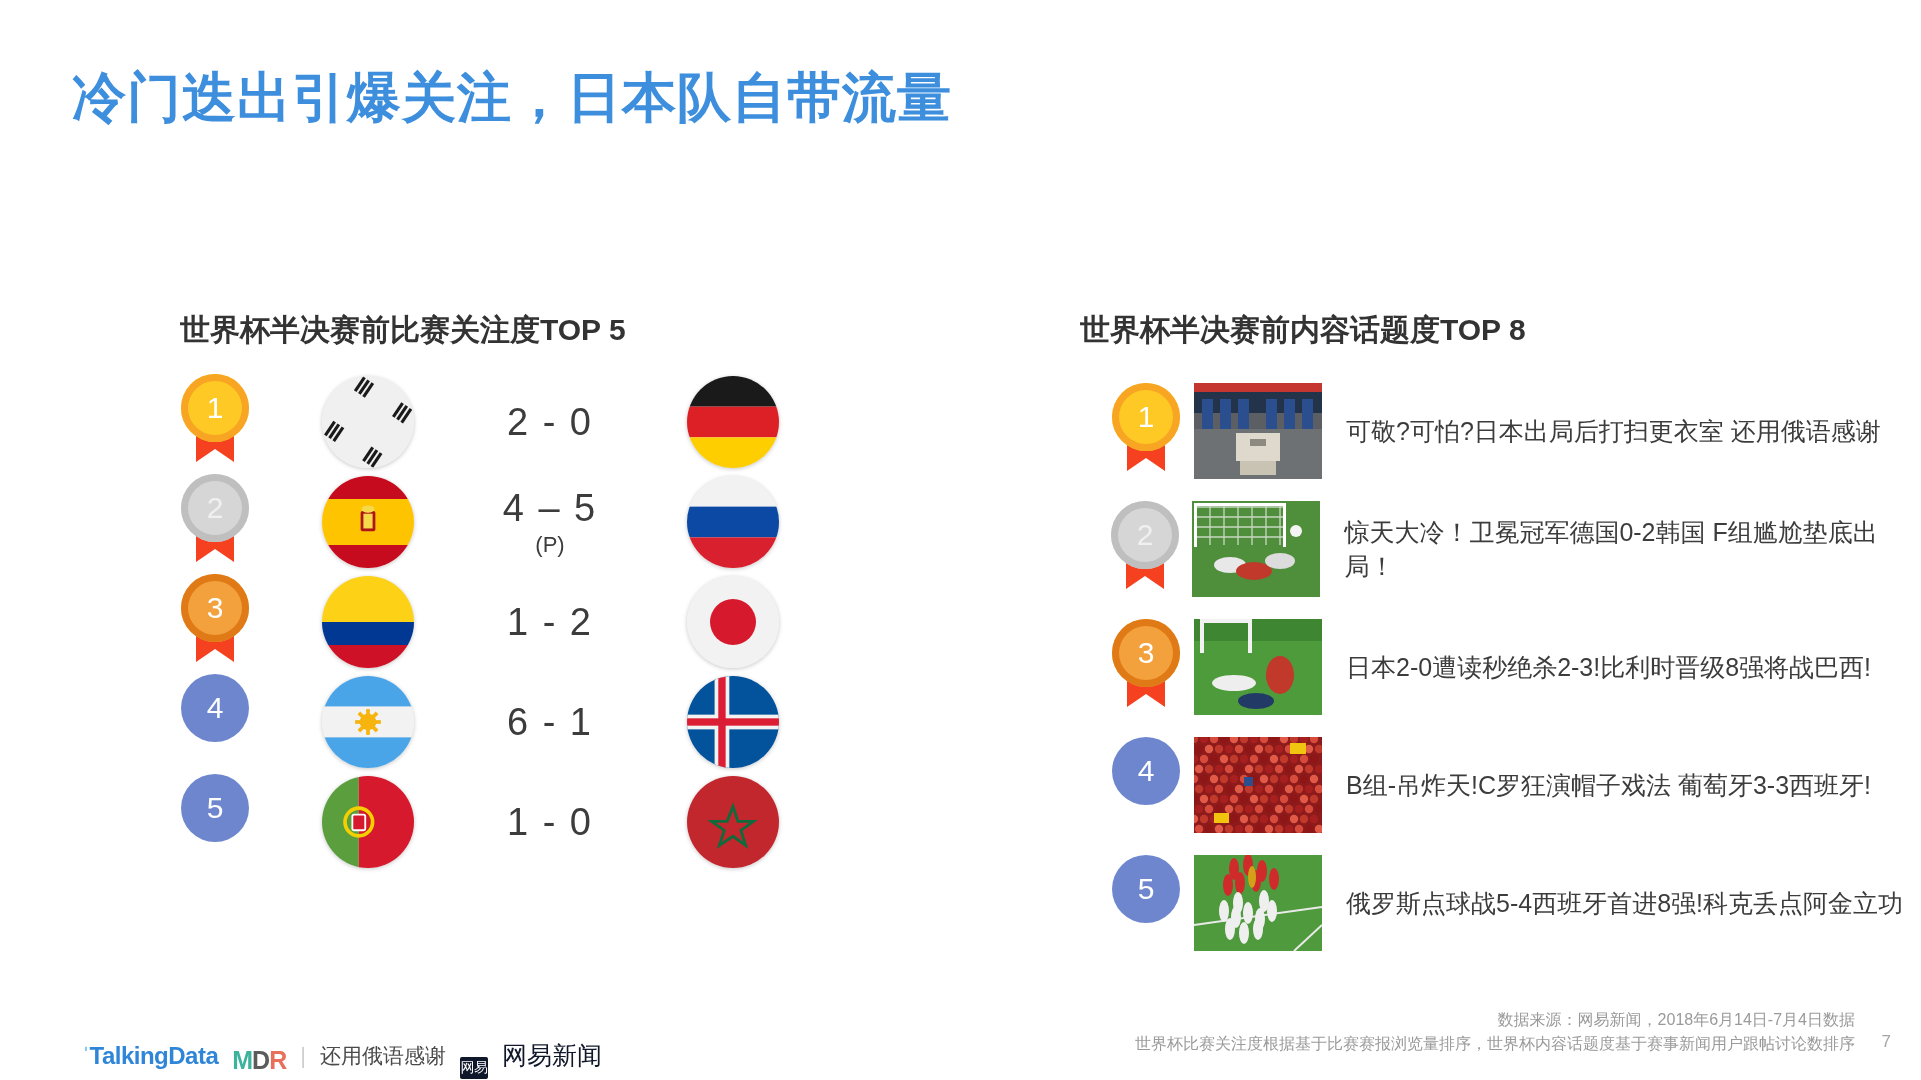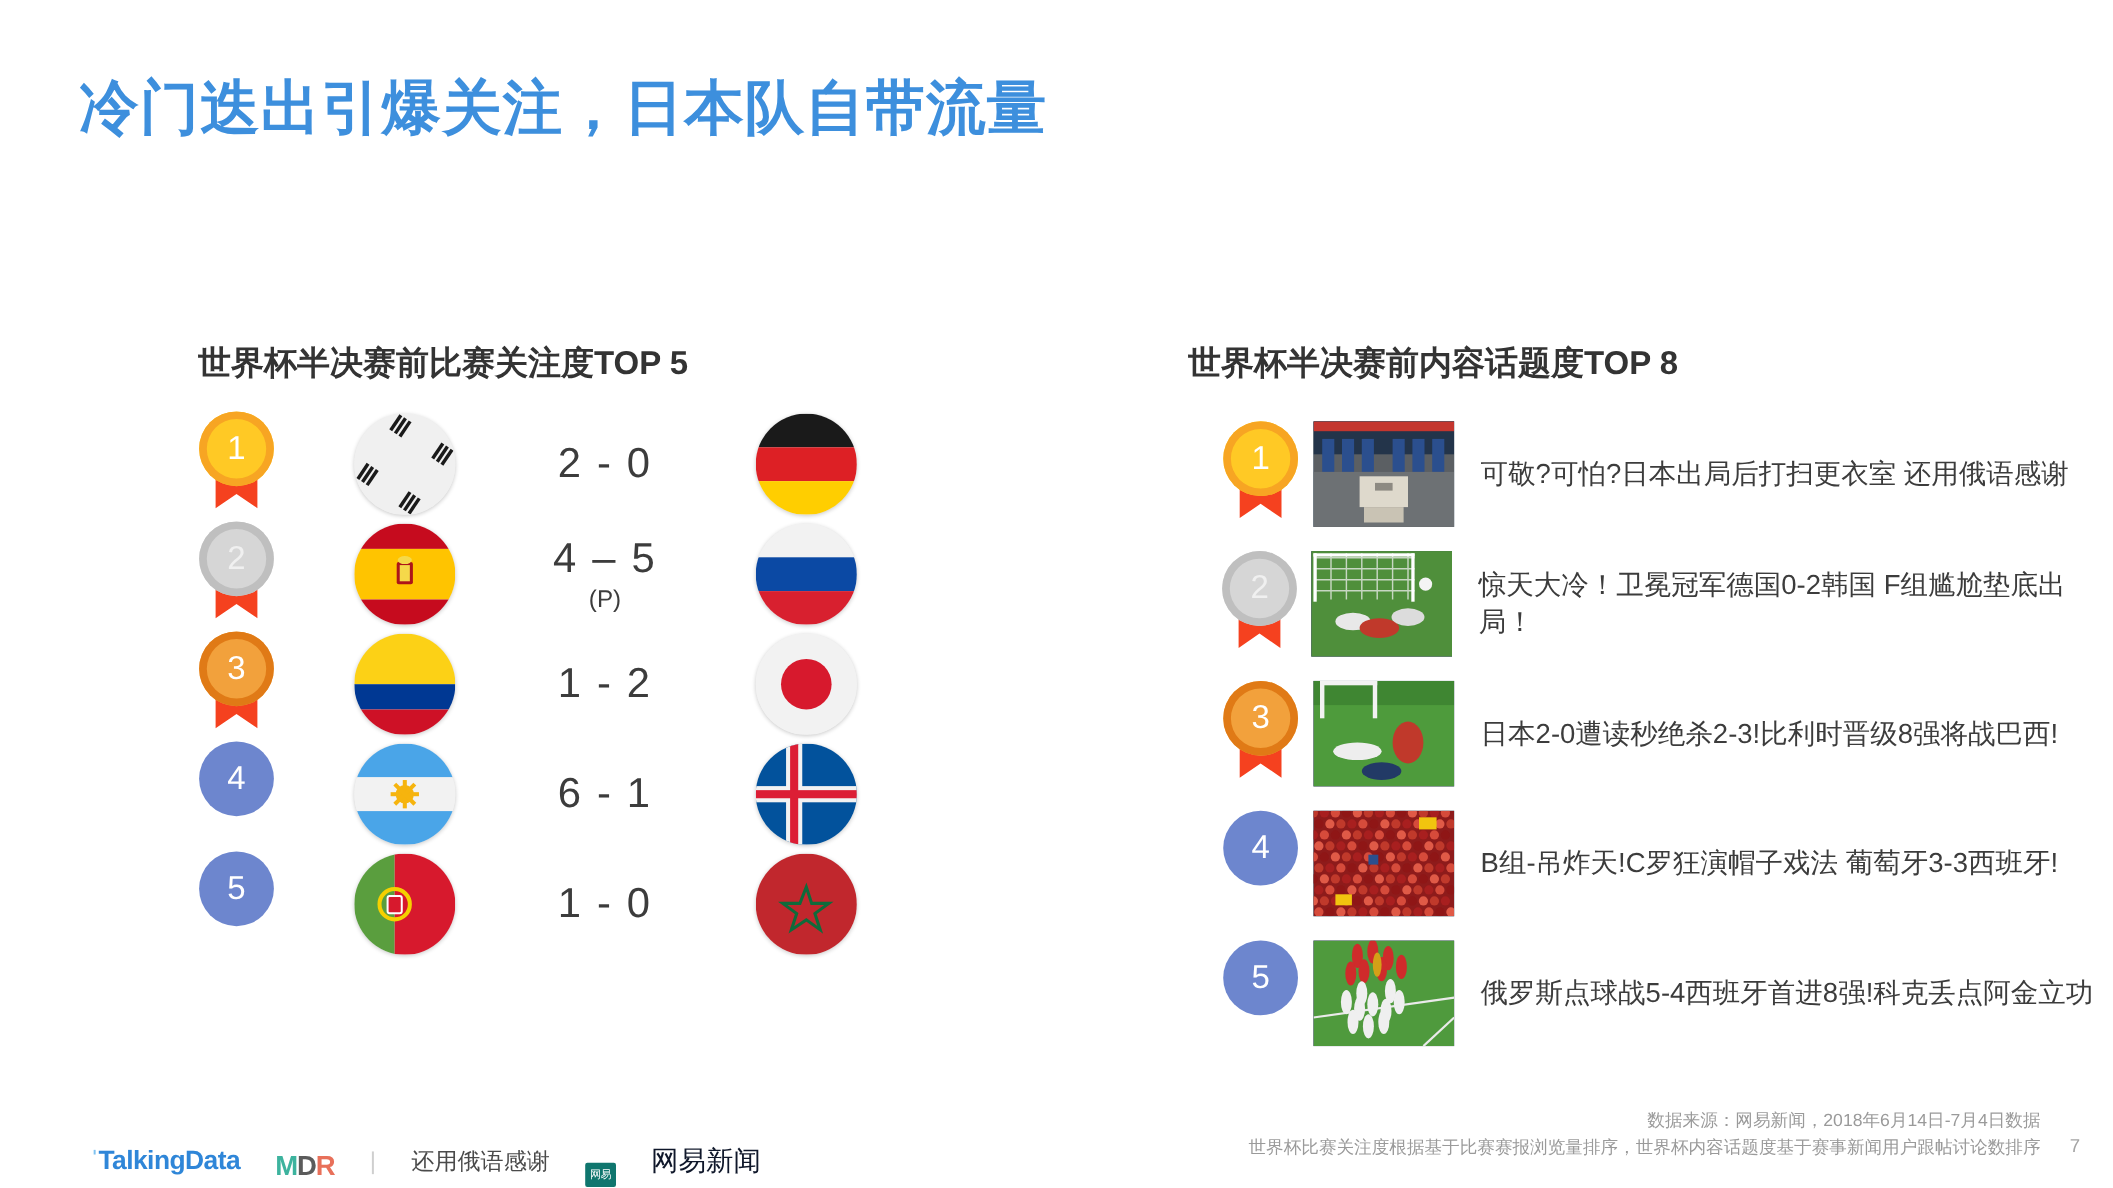--- a/index.html
+++ b/index.html
@@ -89,34 +89,34 @@
   .source {
     position: absolute; right: 66px; top: 992px;
     text-align: right; font-size: 16px; line-height: 24px; color: #9a9a9a; margin-top: 16px;
   }
   .pageno {
     position: absolute; right: 30px; top: 1032px;
     font-size: 17px; color: #a5a5a5;
   }
   .logos {
     position: absolute; left: 82px; top: 1032px;
-    display:flex; align-items:center; gap: 32px;
+    display:flex; align-items:center; gap: 14px;
   }
   .logo-td { font-size: 24px; font-weight: 700; color: #2f86d8; letter-spacing:-0.5px; }
   .logo-td .dot { color:#7fc2f0; }
   .logo-mdr { font-size: 25px; font-weight: 700; letter-spacing:-1px;margin-top:10px; }
   .logo-mdr .m { color:#3db39e; }
   .logo-mdr .d { color:#5b5b5b; }
   .logo-mdr .r { color:#e8705a; }
   .logo-sep { color:#cfcfcf; font-size: 22px; }
   .logo-mtdp { font-size: 21px; color:#4a4a4a; font-weight:400; }
   .logo-163mark {
     display:inline-flex; align-items:center; justify-content:center;
-    width: 28px; height: 22px; background:#0f766e; color:#fff;
-    font-size: 10px; border-radius:2px; letter-spacing:-0.5px;margin-top:25px;
+    width: 28px; height: 22px; background:#0f172a; color:#fff;
+    font-size: 14px; border-radius:2px; letter-spacing:-0.5px;margin-top:25px;
   }
   .logo-163 { font-size: 25px; color:#0f172a; }
 </style>
 </head>
 <body>
 
 <div class="slide">
 
   <div class="title">冷门迭出引爆关注，日本队自带流量</div>
 

